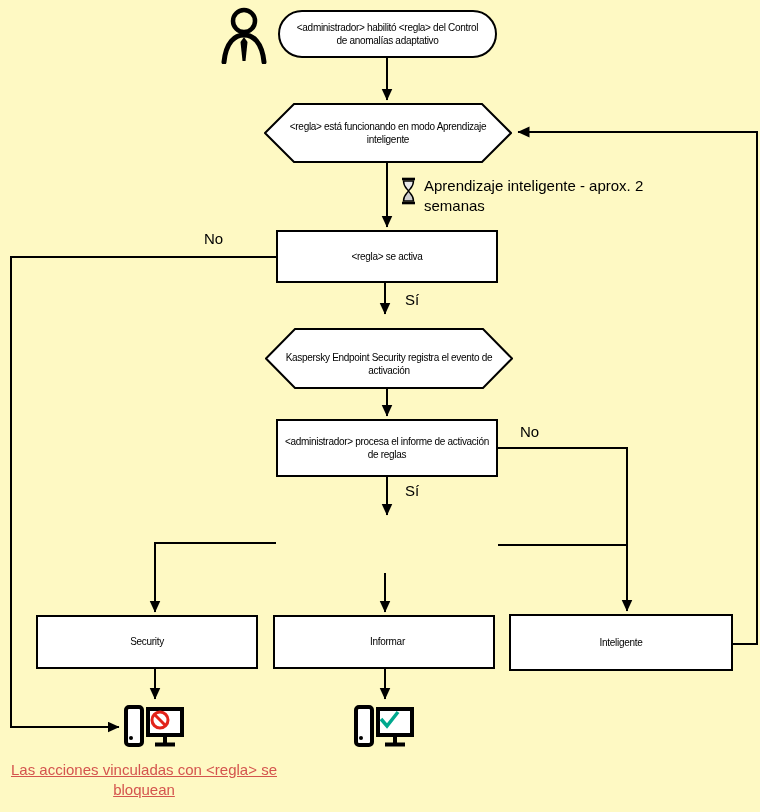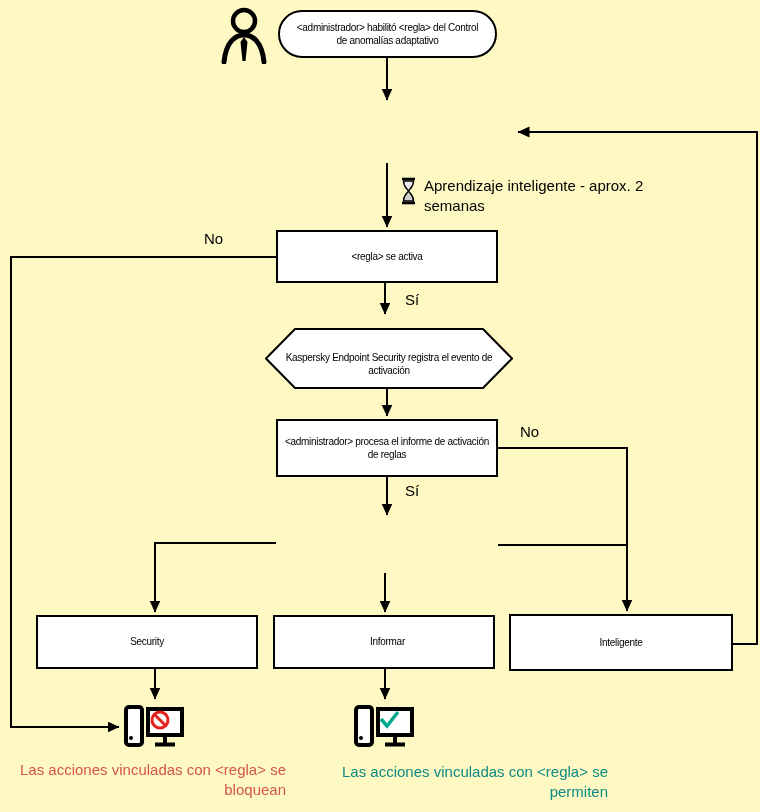--- a/index.html
+++ b/index.html
@@ -17,21 +17,21 @@
   .stadium{border-radius:26px;padding:2px 12px;}
   .hex{position:absolute;}
   .hex svg{position:absolute;left:0;top:0;}
   .hex-label{
     position:absolute;left:0;top:0;right:0;bottom:0;
     display:flex;align-items:center;justify-content:center;text-align:center;
     font-size:10px;letter-spacing:-0.3px;line-height:1.35;padding:0 12px;
   }
   .edge-label{position:absolute;font-size:15px;}
   .annotation{position:absolute;font-size:15px;line-height:1.3;}
-  .caption{position:absolute;font-size:15px;line-height:1.3;text-align:right;}
+  .caption{position:absolute;font-size:15px;line-height:1.3;text-align:center;text-decoration:underline;}
   .caption.blocked{color:#d4544e;}
   .caption.allowed{color:#0e8a84;}
 </style>
 </head>
 <body>
 
 <div class="canvas">
 
   <svg class="wires" width="760" height="812">
     <defs>
@@ -59,20 +59,26 @@
   <svg class="abs" style="left:218px;top:4px;" width="52" height="60">
     <circle cx="26" cy="17" r="11" fill="none" stroke="#000" stroke-width="4.5"></circle>
     <path d="M6 58 C8 38, 17 31, 26 31 C35 31, 44 38, 46 58" fill="none" stroke="#000" stroke-width="5" stroke-linecap="round"></path>
     <path d="M26 33 L29.5 38 L27.5 57 L24.5 57 L22.5 38 Z" fill="#000"></path>
   </svg>
 
   <div class="node stadium" style="left:278px;top:10px;width:219px;height:48px;">
     <span>&lt;administrador&gt; habilitó &lt;regla&gt; del Control de anomalías adaptativo</span>
   </div>
 
+  <div class="hex" style="left:264px;top:103px;width:248px;height:60px;">
+    <svg width="248" height="60">
+      <polygon points="1,30 30,1 218,1 247,30 218,59 30,59" fill="#fff" stroke="#000" stroke-width="2"></polygon>
+    </svg>
+    <div class="hex-label">&lt;regla&gt; está funcionando en modo Aprendizaje inteligente</div>
+  </div>
 
   <svg class="abs" style="left:400px;top:177px;" width="17" height="28">
     <path d="M2 2 H15" stroke="#000" stroke-width="2.6" fill="none"></path>
     <path d="M2 26 H15" stroke="#000" stroke-width="2.6" fill="none"></path>
     <path d="M3.5 4 C3.5 10 7 11.5 8.5 14 C10 11.5 13.5 10 13.5 4 Z" fill="#e9e9e9" stroke="#000" stroke-width="1.4"></path>
     <path d="M3.5 24 C3.5 18 7 16.5 8.5 14 C10 16.5 13.5 18 13.5 24 Z" fill="#cfcfcf" stroke="#000" stroke-width="1.4"></path>
   </svg>
   <div class="annotation" style="left:424px;top:176px;width:240px;">Aprendizaje inteligente - aprox. 2 semanas</div>
 
   <div class="node" style="left:276px;top:230px;width:222px;height:53px;">
@@ -118,15 +124,14 @@
   <svg class="abs" style="left:352px;top:702px;" width="64" height="50">
     <rect x="4" y="5" width="16" height="38" rx="3" fill="#fff" stroke="#000" stroke-width="4"></rect>
     <circle cx="9" cy="36" r="2" fill="#000"></circle>
     <rect x="26" y="7" width="34" height="26" fill="#fff" stroke="#000" stroke-width="4"></rect>
     <path d="M43 33 V41" stroke="#000" stroke-width="4" fill="none"></path>
     <path d="M33 42.5 H53" stroke="#000" stroke-width="4" fill="none"></path>
     <path d="M29 17 L35 24 L46 10" fill="none" stroke="#00a88e" stroke-width="3.5"></path>
   </svg>
 
   <div class="caption blocked" style="left:2px;top:760px;width:284px;">Las acciones vinculadas con &lt;regla&gt; se bloquean</div>
-  <div class="caption allowed" style="left:302px;top:762px;width:306px;">Las acciones vinculadas con &lt;regla&gt; se permiten</div>
 
 </div>
 
 </body></html>

